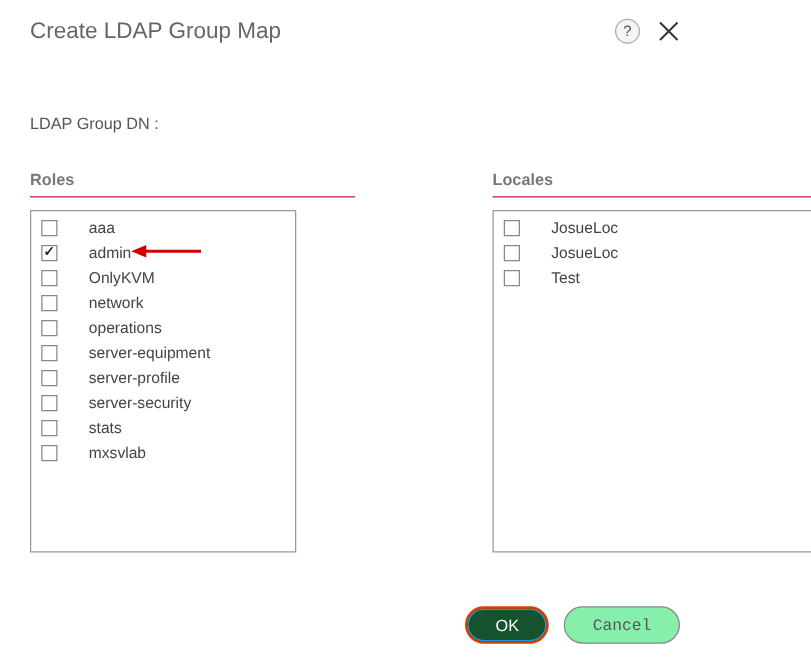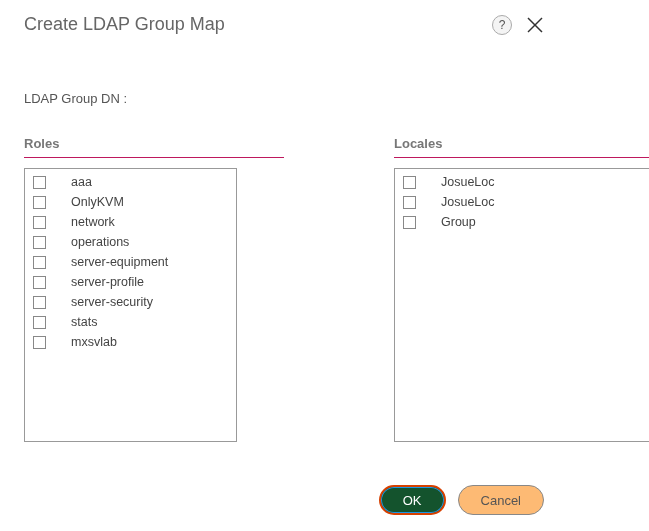--- a/index.html
+++ b/index.html
@@ -166,23 +166,24 @@
     cursor: pointer;
     display: flex; align-items: center; justify-content: center;
   }
   .btn-primary {
     background: #14532d;
     color: #fff;
     border: 2px solid #d64000;
     box-shadow: 0 0 0 1px #1a97e6 inset;
   }
   .btn-secondary {
-    background: #fdba74;
+    background: #86efac;
     color: #555;
     border: 1px solid #888;
+    font-family: Liberation Mono, monospace;
   }
 </style>
 </head>
 <body>
 
 <div class="dialog">
 
   <div class="title-row">
     <div class="title">Create LDAP Group Map</div>
     <div class="title-icons">
@@ -203,20 +204,28 @@
   <div class="panels">
 
     <div class="panel">
       <div class="panel-title">Roles</div>
       <div class="listbox" id="roles-list">
           <div class="list-item">
             <span class="cb"></span>
             <span>aaa</span>
           </div>
           <div class="list-item">
+            <span class="cb checked"></span>
+            <span>admin</span>
+            <svg width="56" height="14" viewBox="0 0 56 14" class="arrow-annot">
+              <line x1="56" y1="7" x2="8" y2="7" stroke="#d10000" stroke-width="2.5"></line>
+              <polygon points="0,7 12,2 12,12" fill="#d10000"></polygon>
+            </svg>
+          </div>
+          <div class="list-item">
             <span class="cb"></span>
             <span>OnlyKVM</span>
           </div>
           <div class="list-item">
             <span class="cb"></span>
             <span>network</span>
           </div>
           <div class="list-item">
             <span class="cb"></span>
             <span>operations</span>
@@ -250,21 +259,21 @@
           <div class="list-item">
             <span class="cb"></span>
             <span>JosueLoc</span>
           </div>
           <div class="list-item">
             <span class="cb"></span>
             <span>JosueLoc</span>
           </div>
           <div class="list-item">
             <span class="cb"></span>
-            <span>Group</span>
+            <span>Test</span>
           </div>
         </div>
     </div>
 
   </div>
 
   <div class="footer">
     <div class="btn btn-primary">OK</div>
     <div class="btn btn-secondary">Cancel</div>
   </div>

